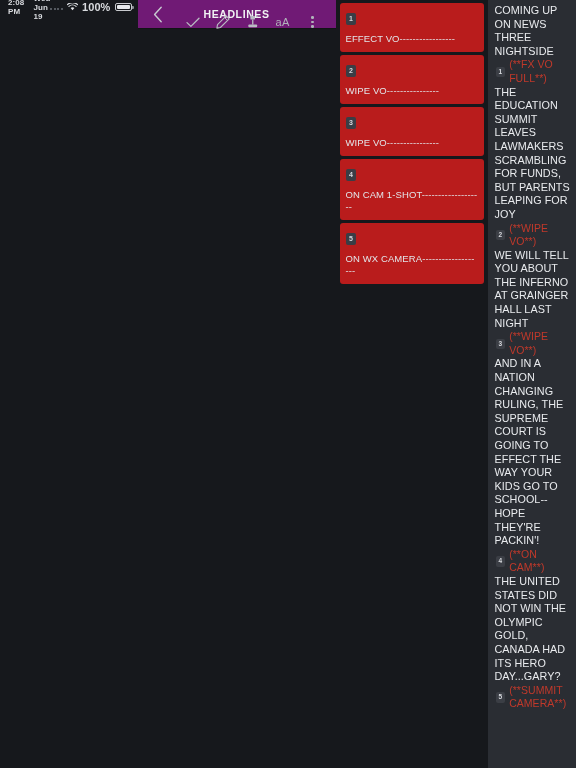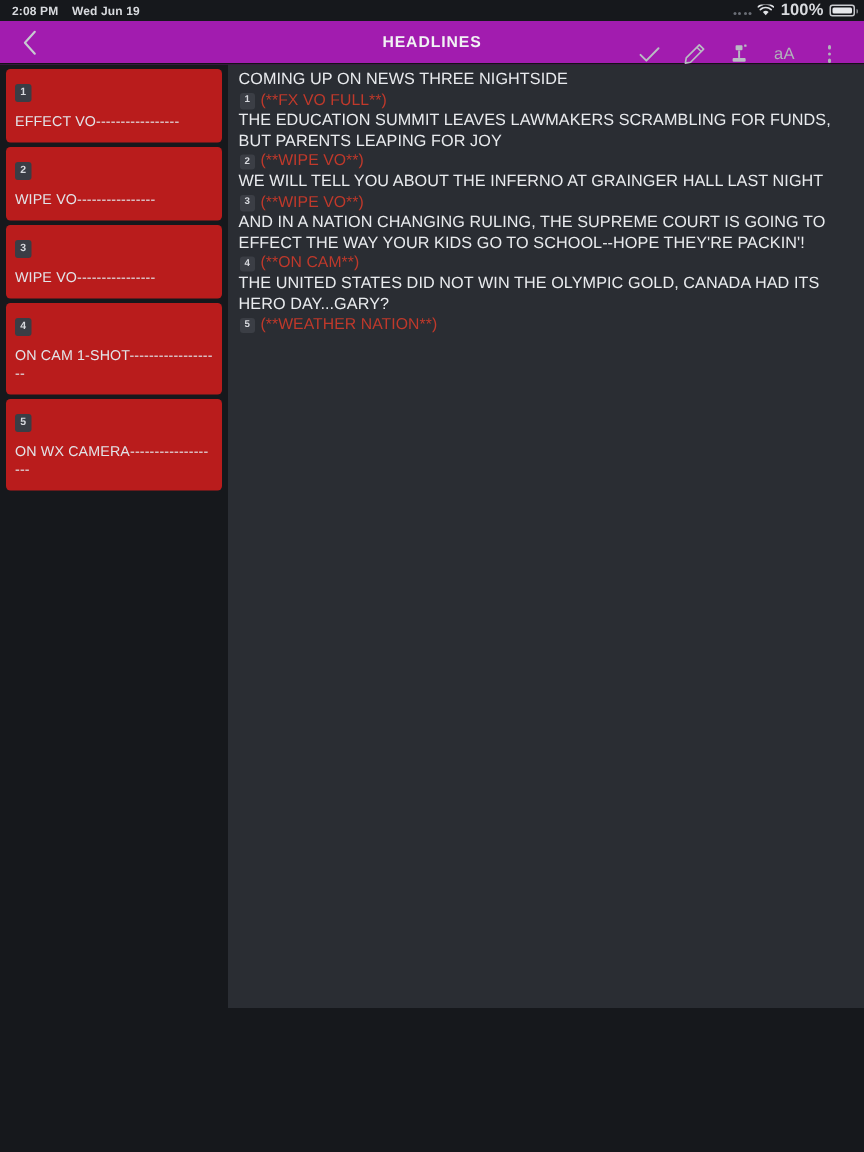--- a/index.html
+++ b/index.html
@@ -7,23 +7,23 @@
     width: 576px;
     height: 768px;
     overflow: hidden;
     background: #16181c;
     font-family: "Liberation Sans", sans-serif;
     -webkit-font-smoothing: antialiased;
   }
   #app {
     position: relative;
     width: 576px;
-    height: 672px;
-    display: flex;
-    flex-direction: column;
+    height: 768px;
+    display: flex;
+    flex-direction: row;
     background: #16181c;
   }
 
   
   .statusbar {
     height: 14px;
     flex: 0 0 14px;
     background: #16181c;
     display: flex;
     align-items: center;
@@ -58,21 +58,21 @@
     width: 1.5px; height: 3px;
     background: #8d9096;
     border-radius: 0 1px 1px 0;
   }
   .batt i { display: block; height: 100%; background: #e6e8eb; border-radius: 1px; }
 
   
   .navbar {
     height: 29px;
     flex: 0 0 29px;
-    background: #a21caf;
+    background: #701a75;
     display: flex;
     align-items: center;
     position: relative;
     padding: 0 8px 0 0;
     border-bottom: 1px solid #121316;
   }
   .nav-back {
     width: 40px; height: 29px;
     display: flex; align-items: center; justify-content: center;
     cursor: pointer;
@@ -326,19 +326,19 @@
 
       <div class="script-line">AND IN A NATION CHANGING RULING, THE SUPREME COURT IS GOING TO EFFECT THE WAY YOUR KIDS GO TO SCHOOL--HOPE THEY'RE PACKIN'!</div>
       <div class="cue-line">
         <span class="cue-badge">4</span>
         <span class="cue-text">(**ON CAM**)</span>
       </div>
 
       <div class="script-line">THE UNITED STATES DID NOT WIN THE OLYMPIC GOLD, CANADA HAD ITS HERO DAY...GARY?</div>
       <div class="cue-line">
         <span class="cue-badge">5</span>
-        <span class="cue-text">(**WEATHER NATION**)</span>
+        <span class="cue-text">(**SUMMIT CAMERA**)</span>
       </div>
 
     </div>
 
   </div>
 </div>
 
 </body></html>

